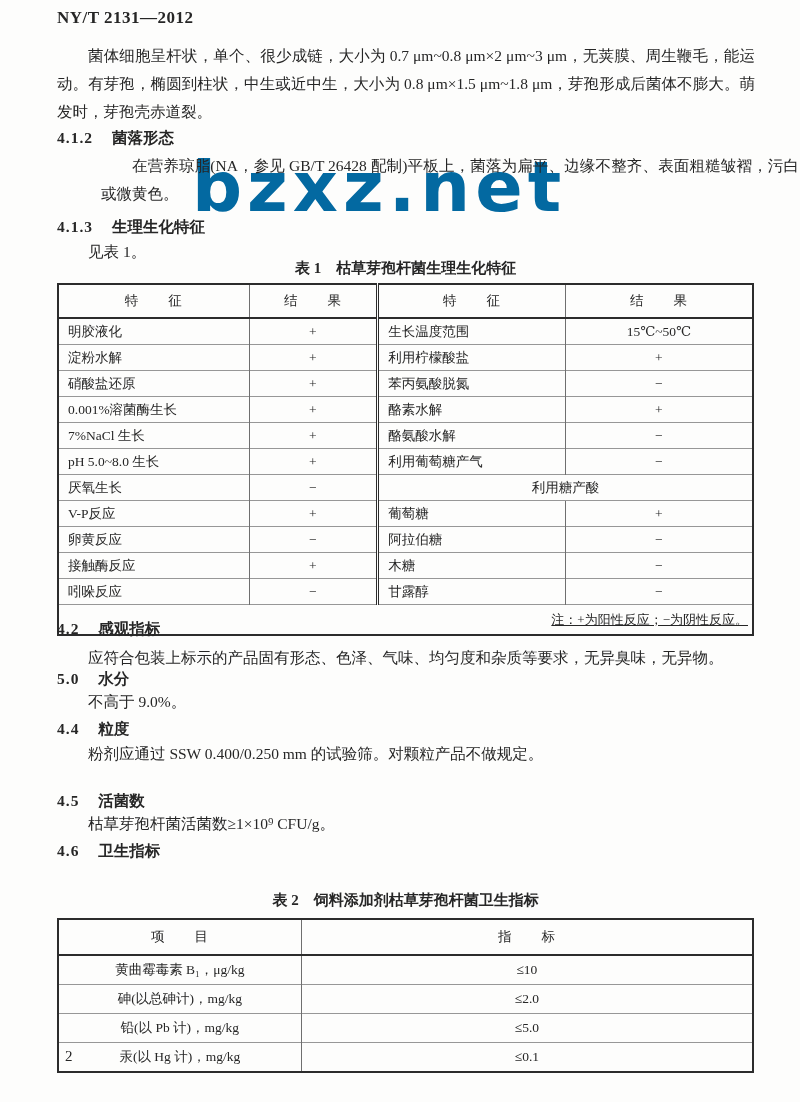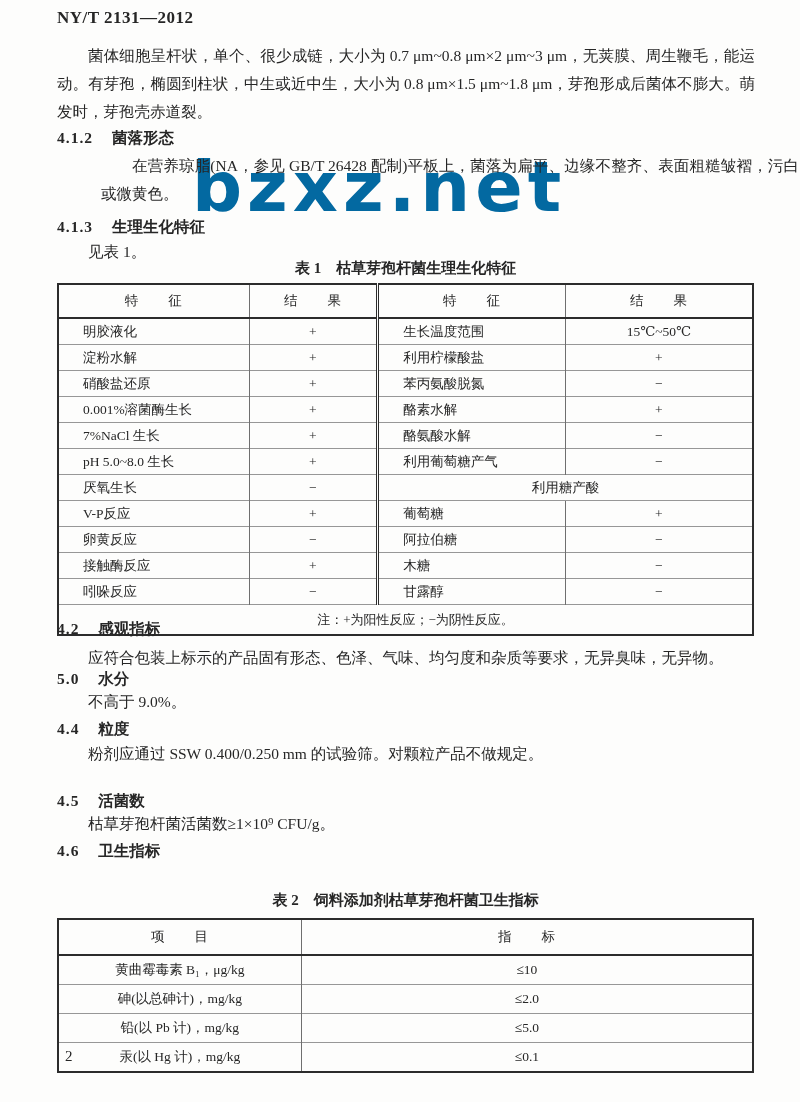--- a/index.html
+++ b/index.html
@@ -35,28 +35,29 @@
     position:absolute; left:57px; width:697px; z-index:1;
     border-collapse:collapse; table-layout:fixed;
     font-size:13.5px; border:2px solid #2c2c2c;
   }
   .tbl th {
     font-weight:normal; height:30px; text-align:center;
     border-bottom:2px solid #2c2c2c; letter-spacing:1px;
   }
   .tbl td { height:23px; padding:1px 4px; }
   .tbl tbody td { border-top:1px solid #979797; }
-  .tbl td.f { text-align:left; padding-left:24px; }
+  .tbl td.f { text-align:left; padding-left:9px; }
   .tbl td.r, .tbl td.c { text-align:center; }
   .vline { border-left:1px solid #6f6f6f; }
   .dmid  { border-left:3px double #2c2c2c; }
   .span-cell { text-align:center; }
   td.note-cell {
-    text-align:center; padding-left:24px; height:27px; font-size:13px;
+    text-align:right; padding-left:24px; height:27px; font-size:13px;
     border-top:1px solid #4a4a4a;
+    text-decoration:underline;
   }
   #table-2 th { height:32px; }
   #table-2 td { height:26px; }
   .page-number { position:absolute; left:65px; top:1048px; font-size:15px; z-index:1; }
 
   
   #para-intro { top:42px; }
   #h-412 { top:127px; }  #para-412 { top:152px;margin-left:44px; }
   #h-413 { top:216px; }  #para-413 { top:238px; }
   #caption-1 { top:258px; }

